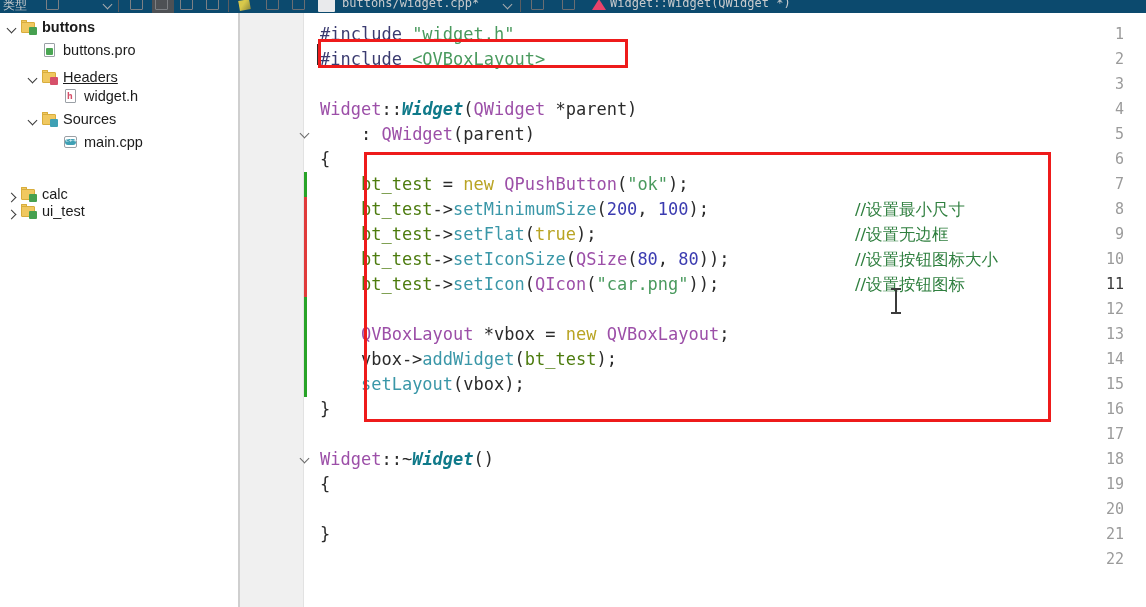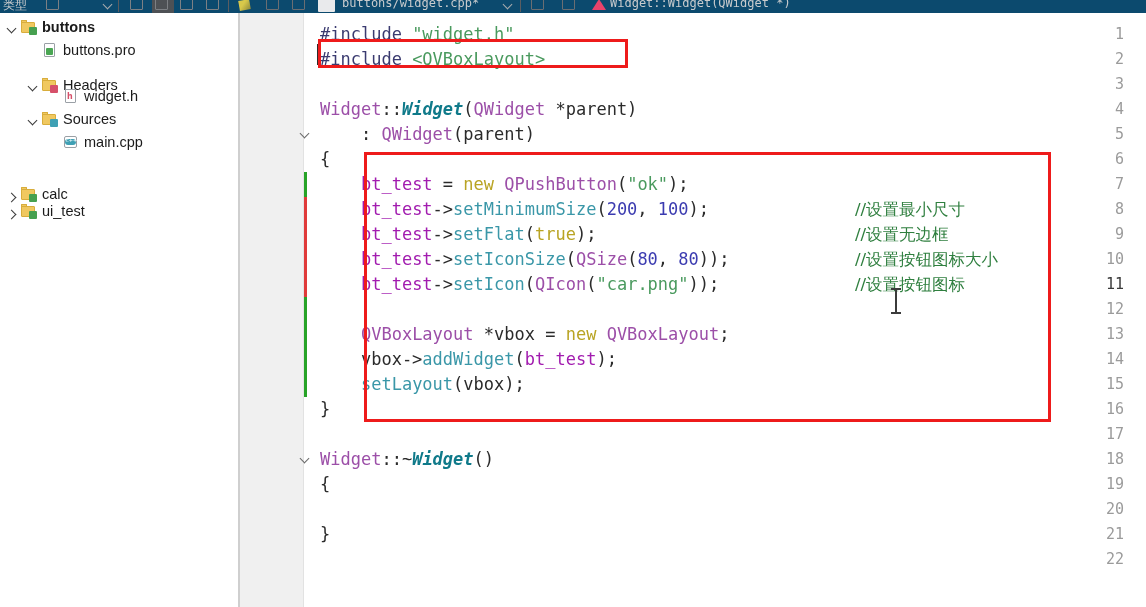--- a/index.html
+++ b/index.html
@@ -185,21 +185,21 @@
     font-size:17px; line-height:25px;
     white-space:pre;
     color:#2b2b2b;
   }          
   .kw   { color:#b9a424; }          
   .pre  { color:#3b3b70; }          
   .str  { color:#4a9a5e; }          
   .typ  { color:#9c4fa8; }          
   .fn   { color:#3a97a8; }          
   .num  { color:#3b3bb0; }          
-  .var  { color:#a21caf;margin-top:47px; }          
+  .var  { color:#4d7c0f;margin-top:47px; }          
   .ctor { color:#0f7a8a; font-weight:bold; font-style:italic; }
   .plain{ color:#2b2b2b; }
 
   .comment-col {
     position:absolute;
     font-family:"DejaVu Sans", sans-serif;
     font-size:16.5px; line-height:25px;
     color:#2f7f3f; white-space:pre;
   }
 
@@ -271,21 +271,21 @@
     </div>
     <div class="tree-row" style="top: 29px;">
       <div style="width: 25px; min-width: 25px;"></div>
       <div class="tw"></div>
       <div class="ico page">
         <div class="sheet"></div>
         <div class="sq green"></div>
       </div>
       <span class="tree-label">buttons.pro</span>
     </div>
-    <div class="tree-row" style="top: 64px;">
+    <div class="tree-row" style="top: 56px; text-decoration: underline;">
       <div style="width: 25px; min-width: 25px;"></div>
       <div class="tw">
         <div class="chev down"></div>
       </div>
       <div class="ico folder">
         <div class="tab"></div>
         <div class="body"></div>
         <div class="badge red"></div>
       </div>
       <span class="tree-label">Headers</span>

